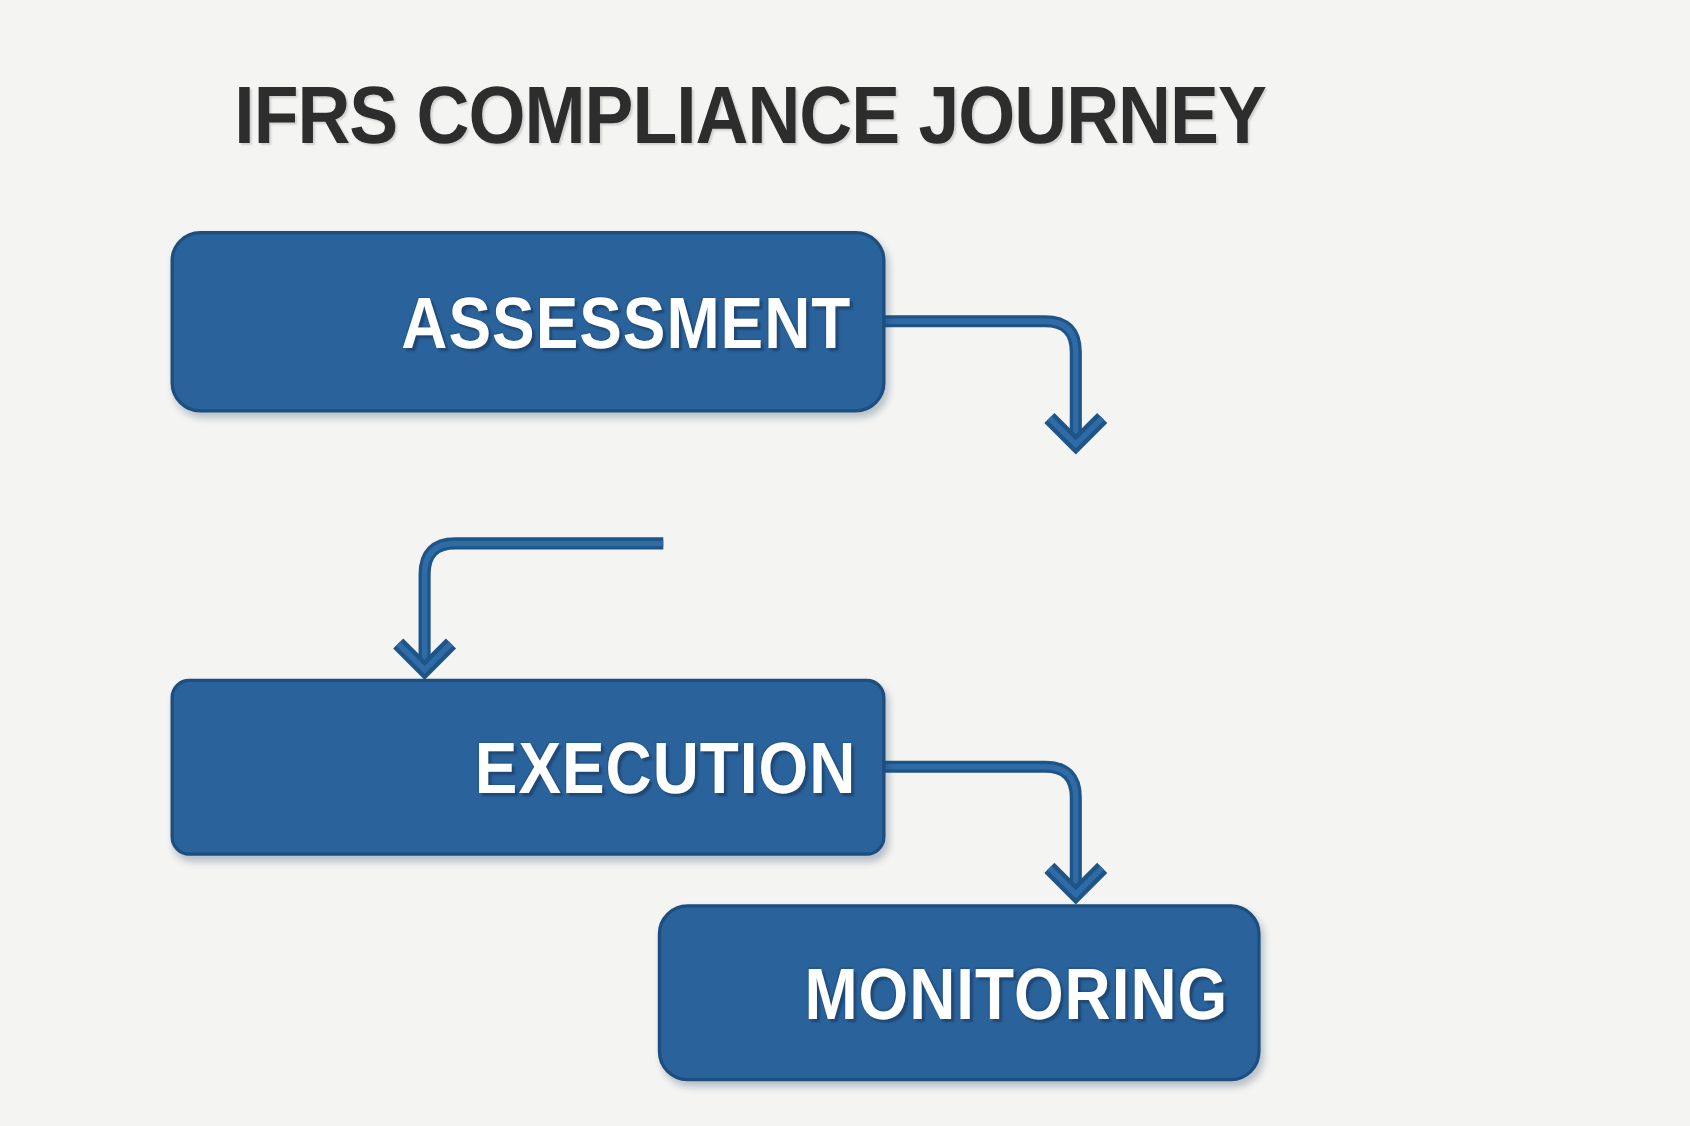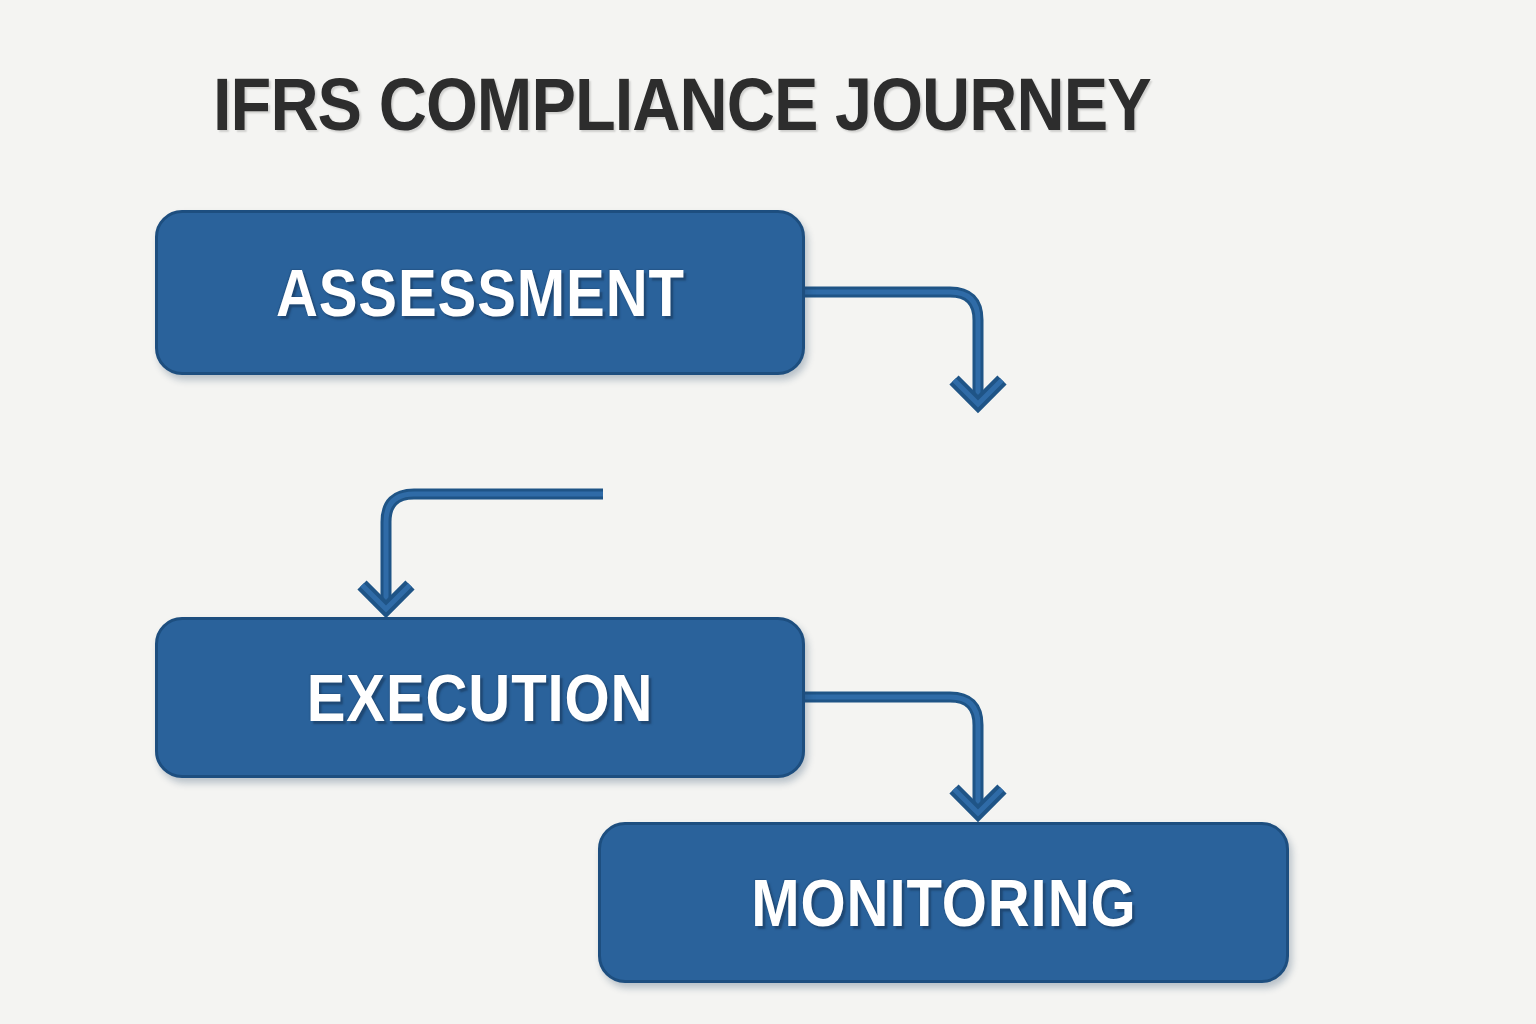--- a/index.html
+++ b/index.html
@@ -60,37 +60,37 @@
     stroke-linejoin: miter;
   }
   .step {
     position: absolute;
     box-sizing: border-box;
     background: var(--box-fill, #2a629b);
     border: 3px solid var(--box-border, #1d4e7f);
     border-radius: 27px;
     display: flex;
     align-items: center;
-    justify-content: center;
+    justify-content: flex-end;
     box-shadow: 3px 5px 7px rgba(30, 60, 95, 0.28);
   }
   .step-label {
     color: var(--label-text, #ffffff);
     font-weight: bold;
     font-size: 66px;
     letter-spacing: 1px;
     transform: scaleX(0.88);
     transform-origin: center center;
     white-space: nowrap;
     text-shadow: 3px 3px 2px rgba(21, 51, 84, 0.55), -1px -1px 1px rgba(21, 51, 84, 0.25);
   }
   #step-assessment { left: 155px; top: 210px; width: 650px; height: 165px; }
   #step-planning   { left: 598px; top: 415px; width: 631px; height: 163px; }
-  #step-execution  { left: 155px; top: 617px; width: 650px; height: 161px; }
-  #step-monitoring { left: 598px; top: 822px; width: 691px; height: 161px; }
+  #step-execution  { left: 155px; top: 617px; width: 650px; height: 161px; border-radius: 17px; }
+  #step-monitoring { left: 598px; top: 822px; width: 548px; height: 161px; }
 </style>
 </head>
 <body>
 
 <div class="canvas">
 
   <div class="title">IFRS COMPLIANCE JOURNEY</div>
 
   <svg class="connectors" width="1536" height="1024" viewBox="0 0 1536 1024">
 

